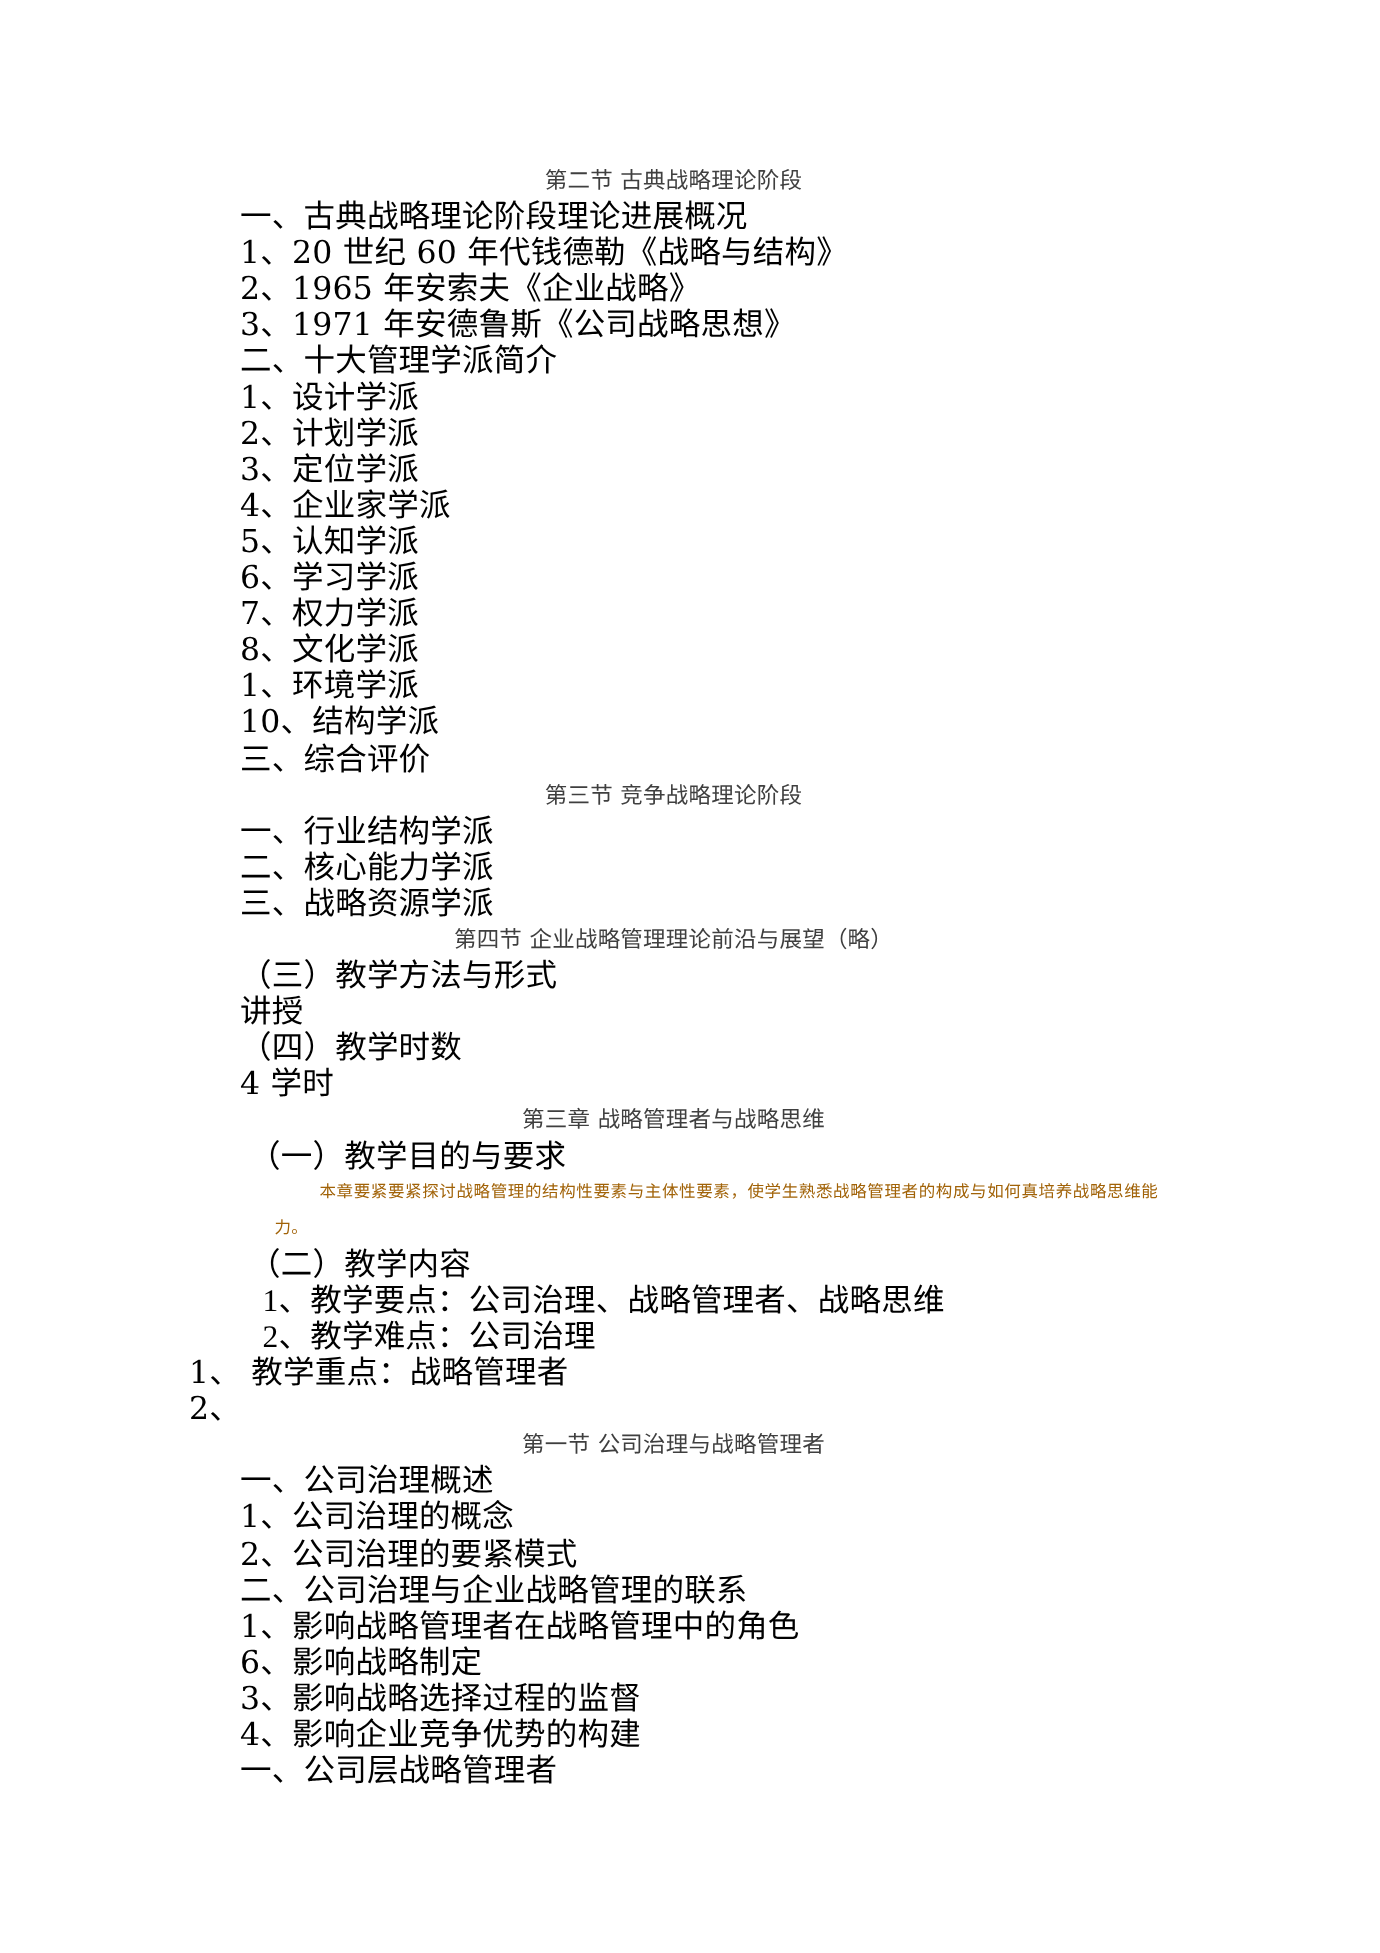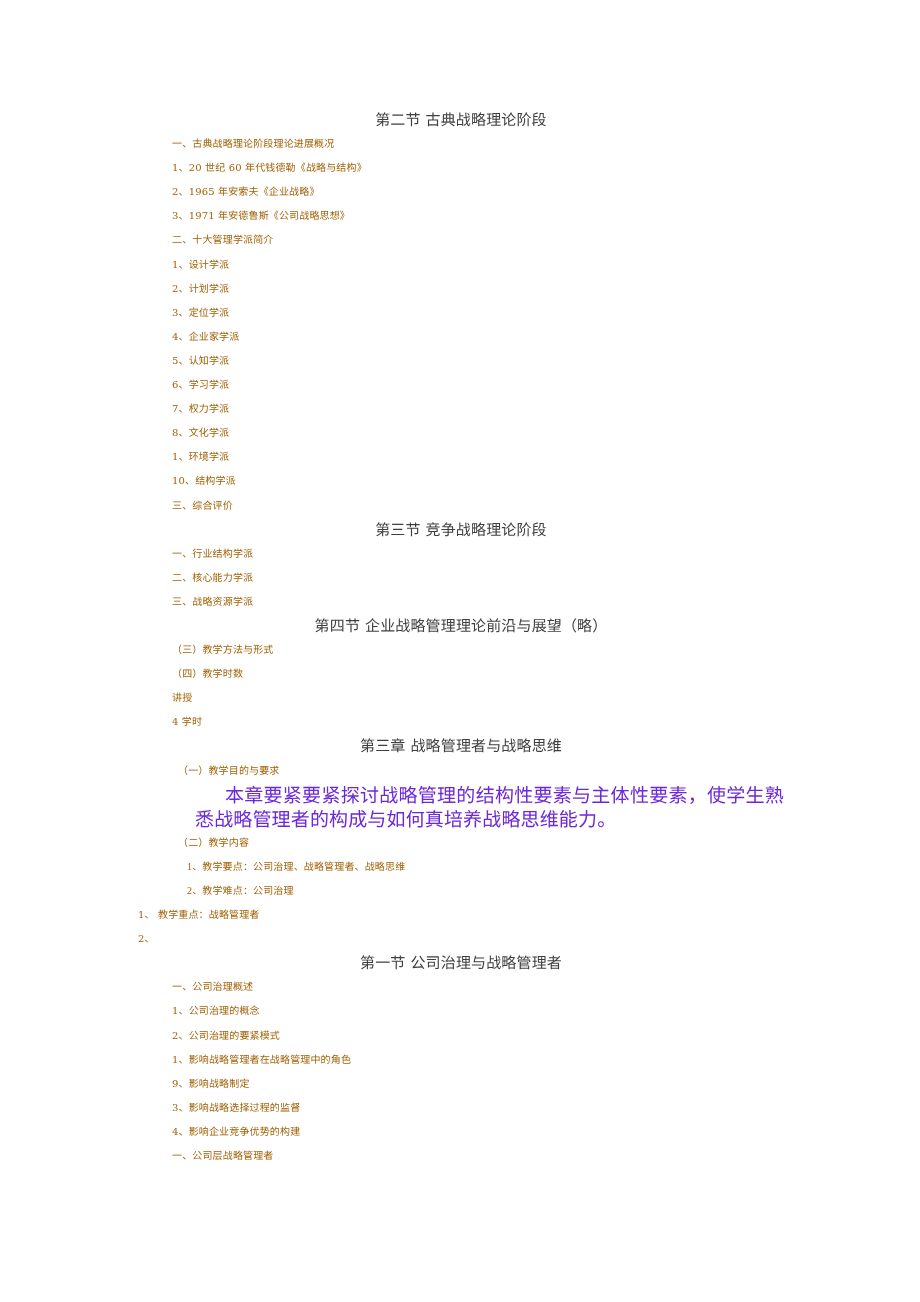--- a/index.html
+++ b/index.html
@@ -14,47 +14,47 @@
     height: 1302px;
     background: #ffffff;
     margin: 0 auto;
     overflow: hidden;
     font-family: "DejaVu Serif", "Liberation Serif", serif;
     color: #3b3b3b;
     -webkit-font-smoothing: antialiased;
   }
   .body-col {
     position: absolute;
-    left: 138px;
+    left: 126px;
     top: 108px;
     width: 646px;
   }
   .ln {
-    font-size: 10px;
+    font-size: 21px;
     line-height: 24.1px;
     white-space: pre-wrap;
-    color: #a16207;
+    color: #000000;
     letter-spacing: 0.15px;
   }
   
   .i-body   { padding-left: 34px; }   
   .i-flush  { padding-left: 0px;  }   
   .i-sub1   { padding-left: 40px; }   
   .i-sub2   { padding-left: 49px; font-family: Liberation Serif, serif; }   
   .ctr {
     text-align: center;
     font-size: 15px;
     line-height: 24.1px;
     color: #3f3f3f;
     letter-spacing: 0.15px;
   }
   .para {
-    font-size: 19px;
+    font-size: 11px;
     line-height: 24.1px;
-    color: #6d28d9;
+    color: #a16207;
     padding-left: 57px;
     text-indent: 30px;
     text-align: justify;
     letter-spacing: 0.15px;
   }
 </style>
 </head>
 <body>
 
 <div class="page">
@@ -75,34 +75,35 @@
       <div class="ln i-body">8、文化学派</div>
       <div class="ln i-body">1、环境学派</div>
       <div class="ln i-body">10、结构学派</div>
       <div class="ln i-body">三、综合评价</div>
       <div class="ctr">第三节      竞争战略理论阶段</div>
       <div class="ln i-body">一、行业结构学派</div>
       <div class="ln i-body">二、核心能力学派</div>
       <div class="ln i-body">三、战略资源学派</div>
       <div class="ctr">第四节      企业战略管理理论前沿与展望（略）</div>
       <div class="ln i-body">（三）教学方法与形式</div>
+      <div class="ln i-body">讲授</div>
       <div class="ln i-body">（四）教学时数</div>
-      <div class="ln i-body">讲授</div>
       <div class="ln i-body">4 学时</div>
       <div class="ctr">第三章    战略管理者与战略思维</div>
       <div class="ln i-sub1">（一）教学目的与要求</div>
       <div class="para">本章要紧要紧探讨战略管理的结构性要素与主体性要素，使学生熟悉战略管理者的构成与如何真培养战略思维能力。</div>
       <div class="ln i-sub1">（二）教学内容</div>
       <div class="ln i-sub2">1、教学要点：公司治理、战略管理者、战略思维</div>
       <div class="ln i-sub2">2、教学难点：公司治理</div>
       <div class="ln i-flush">1、 教学重点：战略管理者</div>
       <div class="ln i-flush">2、</div>
       <div class="ctr">第一节     公司治理与战略管理者</div>
       <div class="ln i-body">一、公司治理概述</div>
       <div class="ln i-body">1、公司治理的概念</div>
       <div class="ln i-body">2、公司治理的要紧模式</div>
+      <div class="ln i-body">二、公司治理与企业战略管理的联系</div>
       <div class="ln i-body">1、影响战略管理者在战略管理中的角色</div>
-      <div class="ln i-body">9、影响战略制定</div>
+      <div class="ln i-body">6、影响战略制定</div>
       <div class="ln i-body">3、影响战略选择过程的监督</div>
       <div class="ln i-body">4、影响企业竞争优势的构建</div>
       <div class="ln i-body">一、公司层战略管理者</div>
     </div>
 </div>
 
 </body></html>

